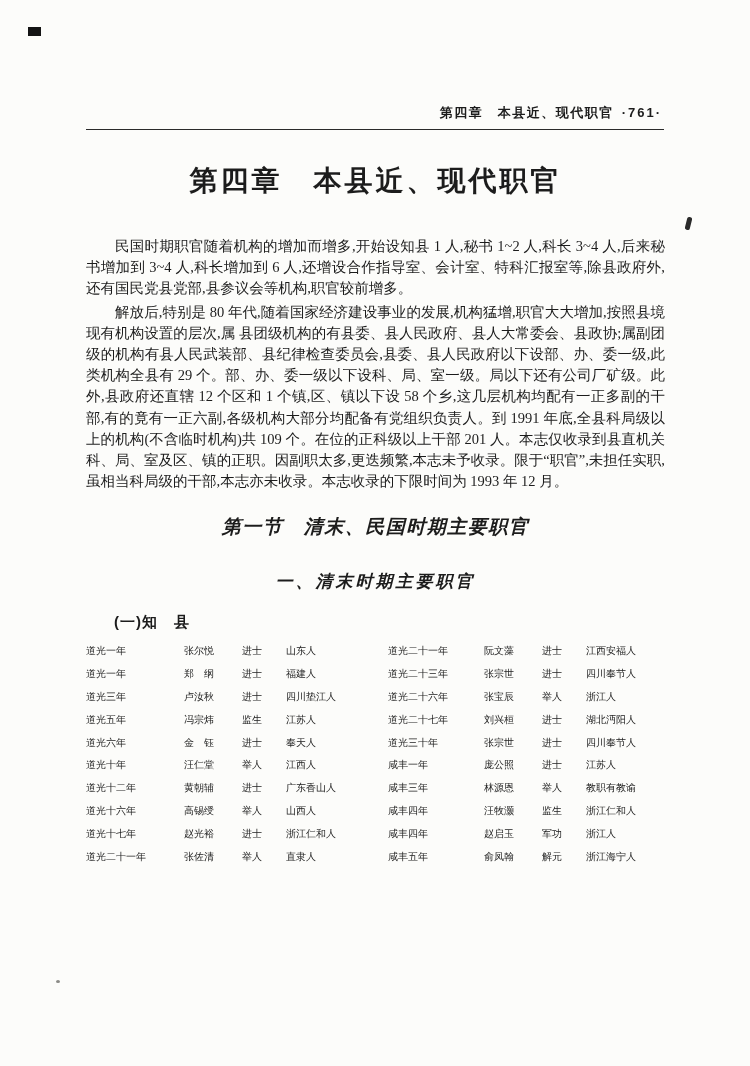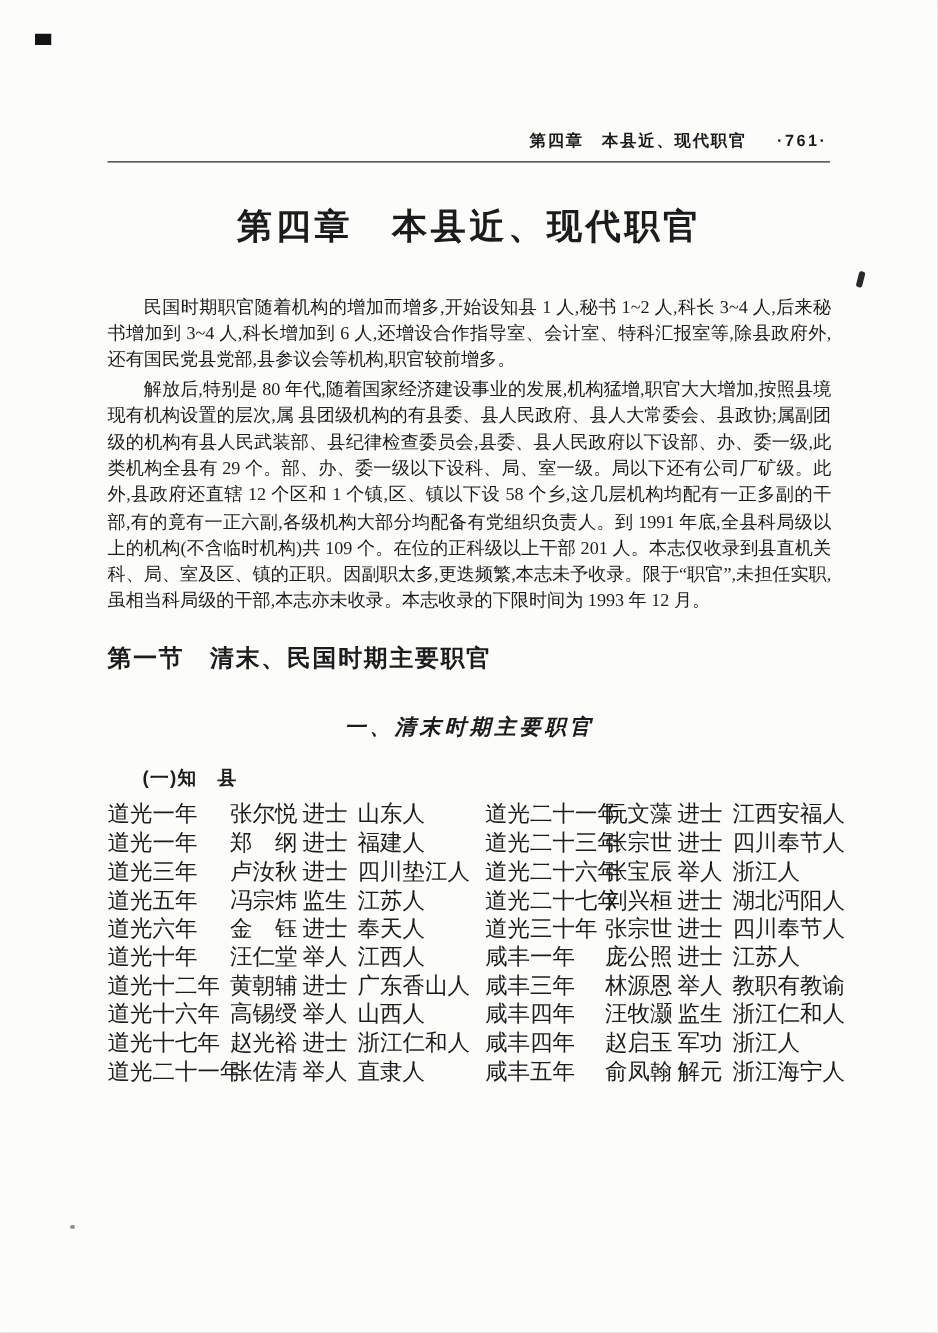--- a/index.html
+++ b/index.html
@@ -12,48 +12,48 @@
   
   .mark-left{position:absolute;left:28px;top:27px;width:13px;height:9px;background:#141414;}
   .mark-right{position:absolute;left:686px;top:217px;width:5px;height:13px;background:#2a2a2a;border-radius:2px;transform:rotate(14deg);}
   .speck{position:absolute;left:56px;top:980px;width:4px;height:3px;background:#8a8a86;border-radius:50%;}
   
   .running-header{
     position:absolute;top:104px;left:86px;right:88px;text-align:right;
     font-family:"Liberation Sans","DejaVu Sans",sans-serif;font-weight:bold;
     font-size:13px;letter-spacing:1.5px;white-space:nowrap;
   }
-  .running-header .pageno{margin-left:24px;letter-spacing:2px;text-align:center;}
+  .running-header .pageno{margin-left:8px;letter-spacing:2px;text-align:center;}
   .header-rule{position:absolute;top:129px;left:86px;right:86px;border-top:1.5px solid #2a2a2a;}
   
   .content{position:absolute;top:150px;left:86px;right:85px;}
   .chapter-title{
     margin:12px 0 36px;text-align:center;
     font-family:"Liberation Sans","DejaVu Sans",sans-serif;
     font-size:28px;font-weight:bold;letter-spacing:3px;
   }
   .body-text p{
     margin:0 0 2px;font-size:14.5px;line-height:21.2px;
     text-align:justify;text-indent:2em;
   }
   .section-title{
-    margin:22px 0 0;
+    margin:22px 0 0;text-align:center;
     font-family:"Liberation Sans","DejaVu Sans",sans-serif;
-    font-size:19px;font-weight:bold;letter-spacing:1.5px;
+    font-size:19px;font-weight:bold;letter-spacing:1.5px;font-style:italic;
   }
   .subsection-title{
     margin:30px 0 0;text-align:center;
     font-size:17px;font-weight:bold;font-style:italic;letter-spacing:3px;
   }
   .column-label{
     margin:20px 0 8px;padding-left:28px;
     font-family:"Liberation Sans","DejaVu Sans",sans-serif;
     font-size:15px;font-weight:bold;letter-spacing:1px;
   }
-  .officials-table{margin-top:4px;font-size:18px;}
+  .officials-table{margin-top:4px;font-size:10px;}
   .t-row{
     display:grid;
     grid-template-columns:98px 58px 44px 102px 96px 58px 44px 1fr;
     line-height:22.8px;white-space:nowrap;
   }
   .t-row .cell{overflow:visible;}
 </style>
 </head>
 <body>
 

